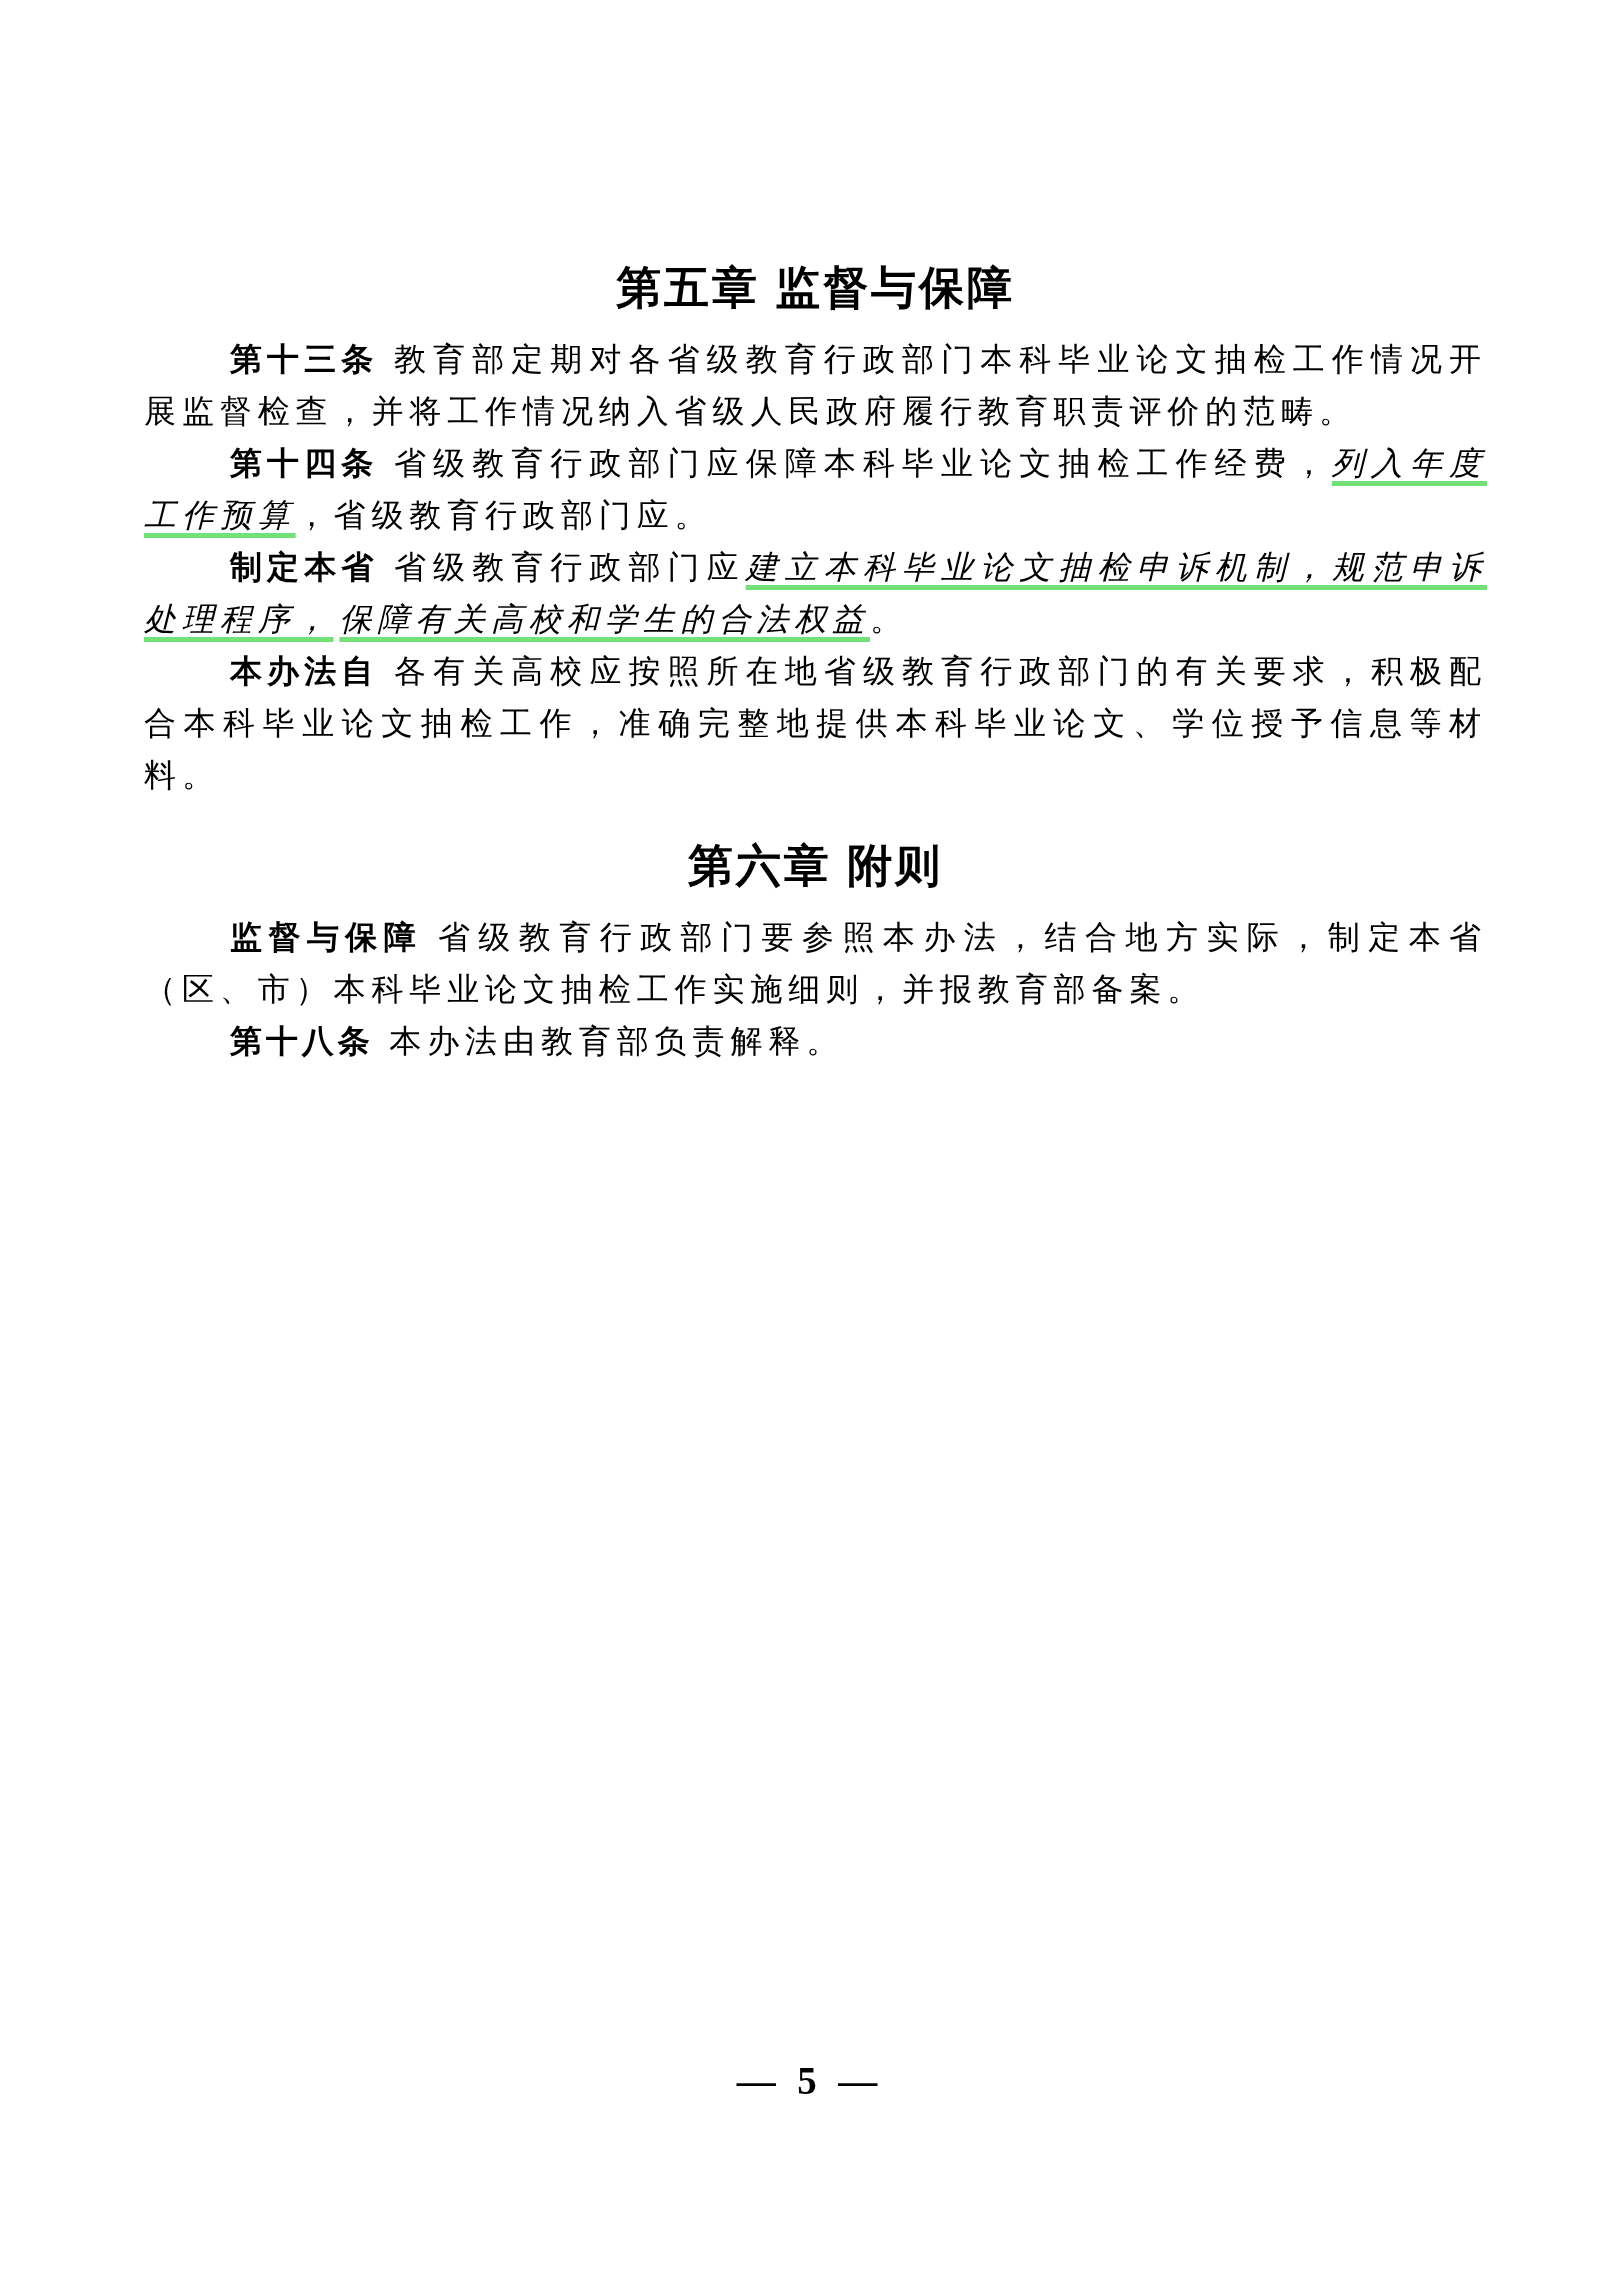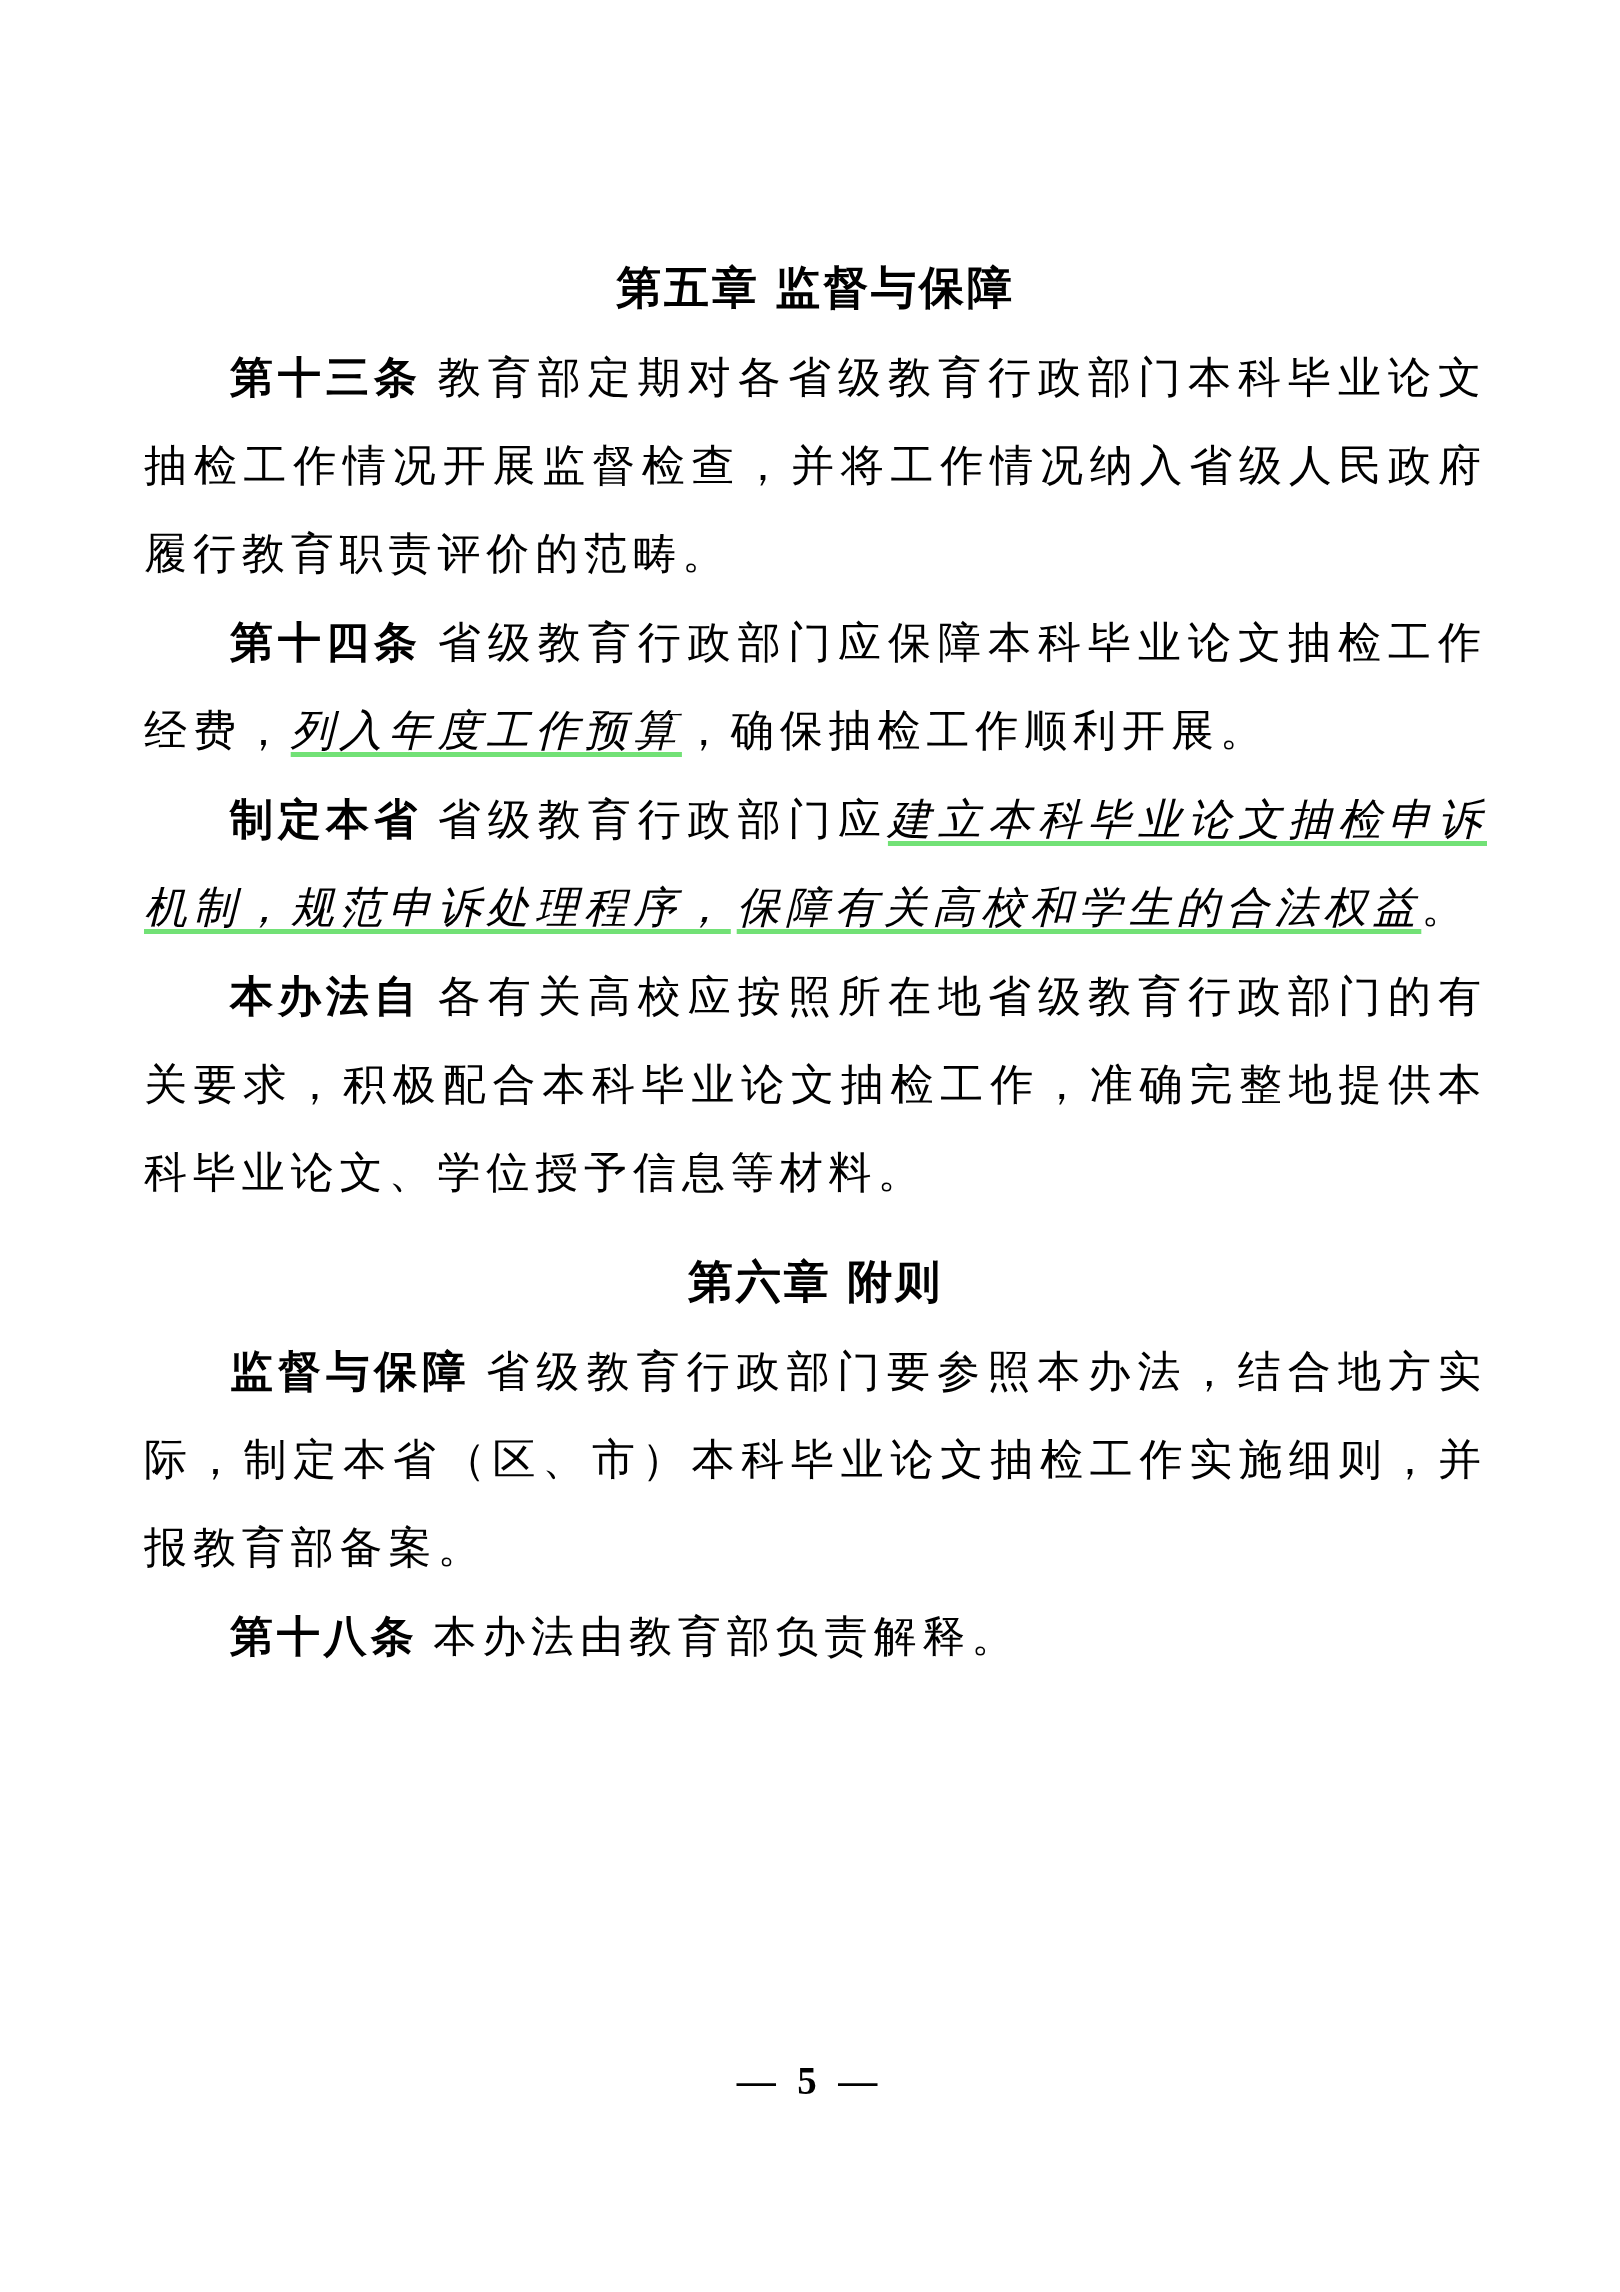--- a/index.html
+++ b/index.html
@@ -33,22 +33,22 @@
     line-height: 90px;
     text-align: center;
     letter-spacing: 2.9px;
     margin: 0;
   }
   .heading.later {
     margin-top: 19.6px;
   }
   .para {
     margin: 0;
-    font-size: 43px;
-    line-height: 88px;
+    font-size: 32px;
+    line-height: 52px;
     text-align: justify;
     text-justify: inter-character;
     text-indent: 86px;
     letter-spacing: 5.9px;
   }
   .run-normal {
     font-family: "Liberation Serif", "DejaVu Serif", serif;
   }
   .run-bold {
     font-family: "Liberation Sans", "DejaVu Sans", sans-serif;
@@ -79,21 +79,21 @@
     font-family: "Liberation Serif", "DejaVu Serif", serif;
   }
 </style>
 </head>
 <body style="color: rgb(0, 0, 0); background: rgb(255, 255, 255);">
 
 <div class="page">
   <div class="content">
       <div class="heading">第五章 监督与保障</div>
       <p class="para"><span class="run-bold">第十三条</span><span class="run-normal">教育部定期对各省级教育行政部门本科毕业论文抽检工作情况开展监督检查，并将工作情况纳入省级人民政府履行教育职责评价的范畴。</span></p>
-      <p class="para"><span class="run-bold">第十四条</span><span class="run-normal">省级教育行政部门应保障本科毕业论文抽检工作经费，</span><span class="run-underline">列入年度工作预算</span><span class="run-normal">，确保抽检工作顺利开展。</span></p>
+      <p class="para"><span class="run-bold">第十四条</span><span class="run-normal">省级教育行政部门应保障本科毕业论文抽检工作经费，</span><span class="run-underline">列入年度工作预算</span><span class="run-normal">，省级教育行政部门应。</span></p>
       <p class="para"><span class="run-bold">制定本省</span><span class="run-normal">省级教育行政部门应</span><span class="run-underline">建立本科毕业论文抽检申诉机制，规范申诉处理程序，</span><span class="run-underline">保障有关高校和学生的合法权益</span><span class="run-normal">。</span></p>
       <p class="para"><span class="run-bold">本办法自</span><span class="run-normal">各有关高校应按照所在地省级教育行政部门的有关要求，积极配合本科毕业论文抽检工作，准确完整地提供本科毕业论文、学位授予信息等材料。</span></p>
       <div class="heading later">第六章 附则</div>
       <p class="para"><span class="run-bold">监督与保障</span><span class="run-normal">省级教育行政部门要参照本办法，结合地方实际，制定本省（区、市）本科毕业论文抽检工作实施细则，并报教育部备案。</span></p>
       <p class="para"><span class="run-bold">第十八条</span><span class="run-normal">本办法由教育部负责解释。</span></p>
     </div>
   <div class="page-number">— 5 —</div>
 </div>
 
 

